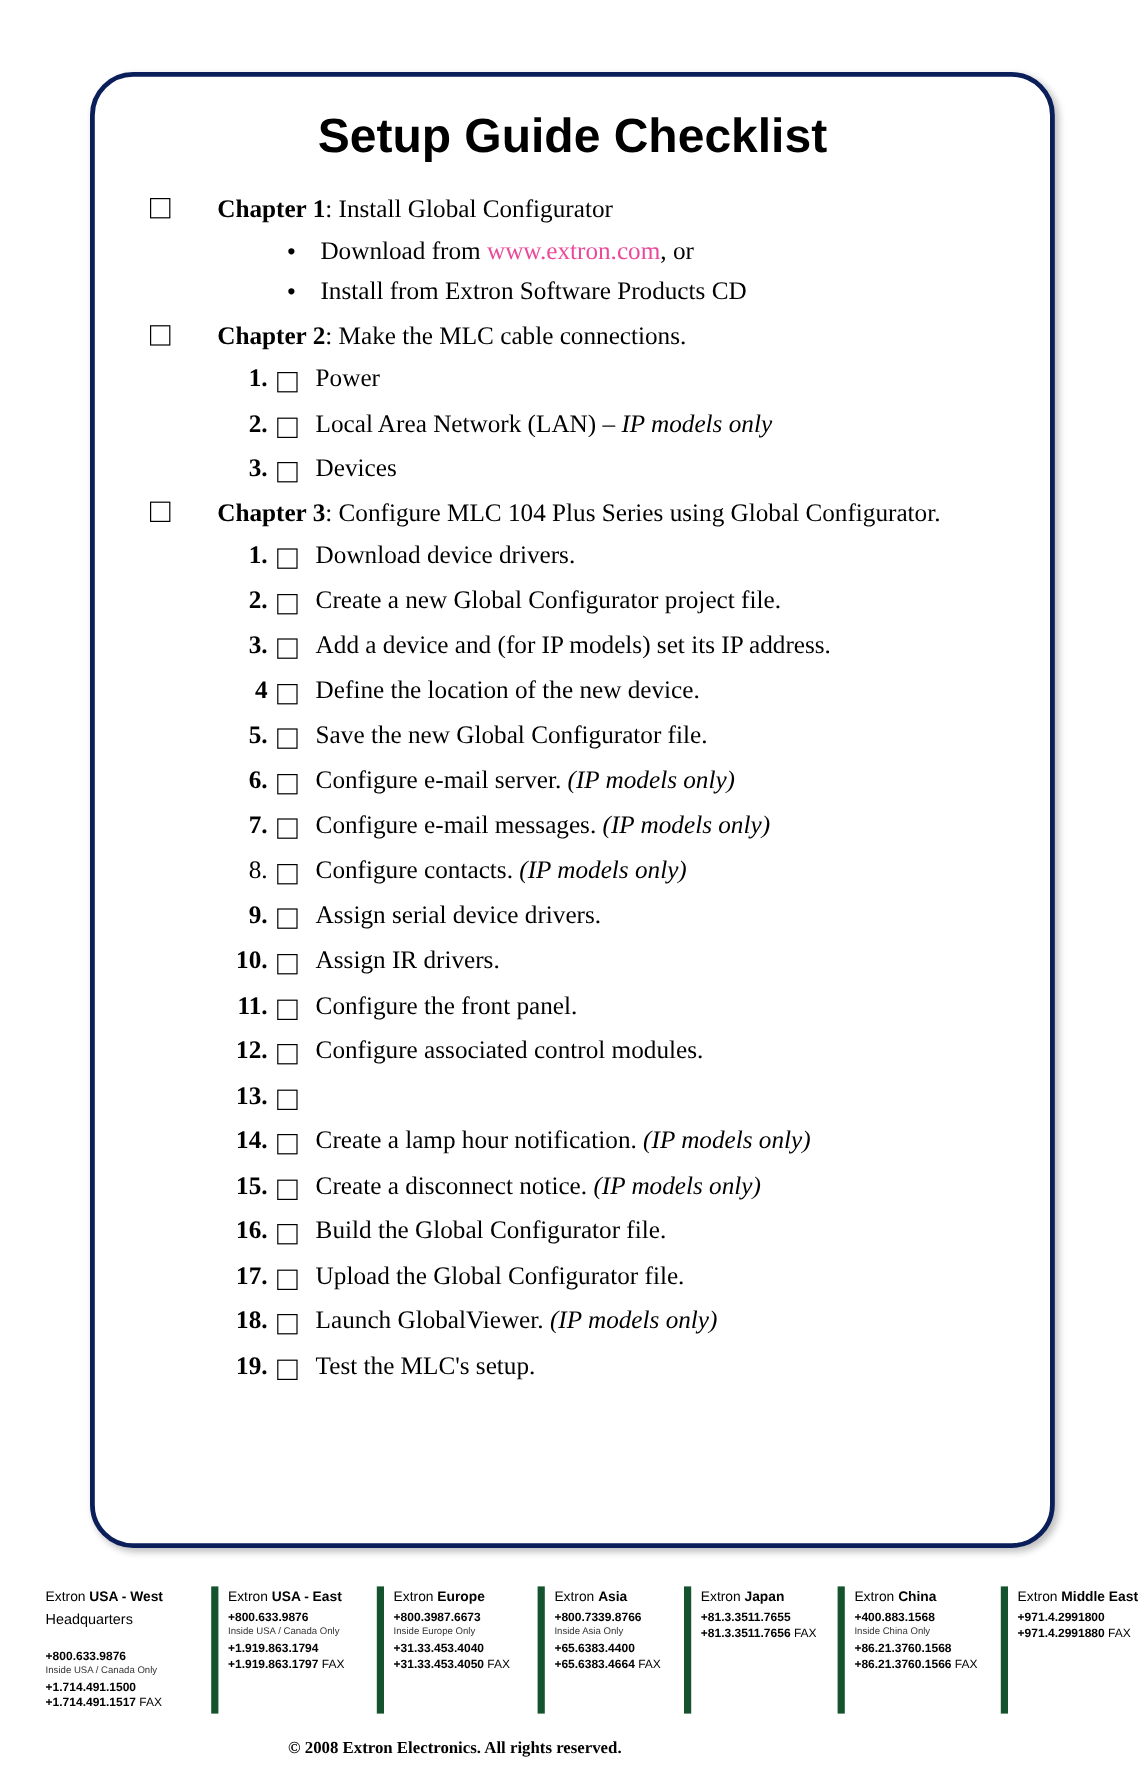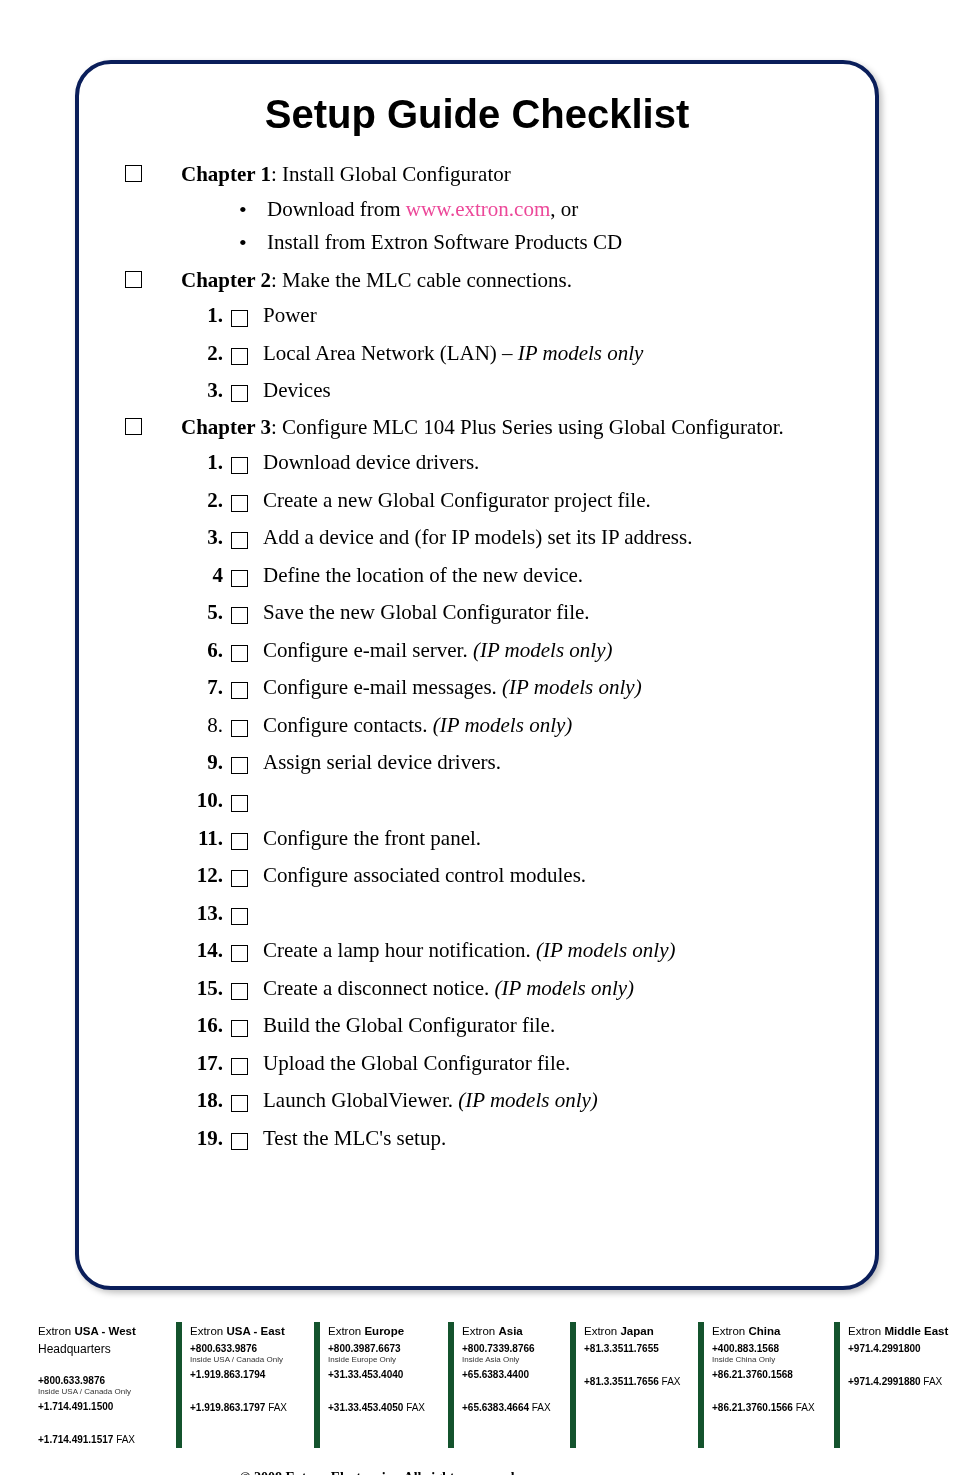--- a/index.html
+++ b/index.html
@@ -111,21 +111,21 @@
       padding: 2px 8px 2px 8px;
       font-size: 10px;
       line-height: 1.3;
     }
     .region:first-child { border-left: none; padding-left: 0;}
     .region .rname { font-size: 11.5px; margin-bottom: 3px; white-space: nowrap;}
     .region .rname .rb { font-weight: bold; }
     .region .sub { font-size: 12px; margin-bottom: 16px;}
     .region .phone { font-weight: bold; white-space: nowrap;}
     .region .note { font-size: 8px; color:#333; margin-bottom: 3px;}
-    .region .fax { white-space: nowrap; margin-top: 20px;}
+    .region .fax { white-space: nowrap;}
     .region .fax .fb { font-weight: bold;}
     .r-west   { flex: 0 0 138px; }
     .r-east   { flex: 0 0 138px; }
     .r-europe { flex: 0 0 134px; }
     .r-asia   { flex: 0 0 122px; }
     .r-japan  { flex: 0 0 128px; }
     .r-china  { flex: 0 0 136px; }
     .r-me     { flex: 1; }
     .copyright {
       text-align: center;
@@ -226,20 +226,21 @@
         <span class="ntxt"><span>Configure contacts. </span><span class="italic">(IP models only)</span></span>
       </div>
       <div class="num-item">
         <span class="num">9.</span>
         <span class="nchk"><span class="checkbox"></span></span>
         <span class="ntxt"><span>Assign serial device drivers.</span></span>
       </div>
       <div class="num-item">
         <span class="num">10.</span>
         <span class="nchk"><span class="checkbox"></span></span>
+        <span class="ntxt"><span>Assign IR drivers.</span></span>
       </div>
       <div class="num-item">
         <span class="num">11.</span>
         <span class="nchk"><span class="checkbox"></span></span>
         <span class="ntxt"><span>Configure the front panel.</span></span>
       </div>
       <div class="num-item">
         <span class="num">12.</span>
         <span class="nchk"><span class="checkbox"></span></span>
         <span class="ntxt"><span>Configure associated control modules.</span></span>

